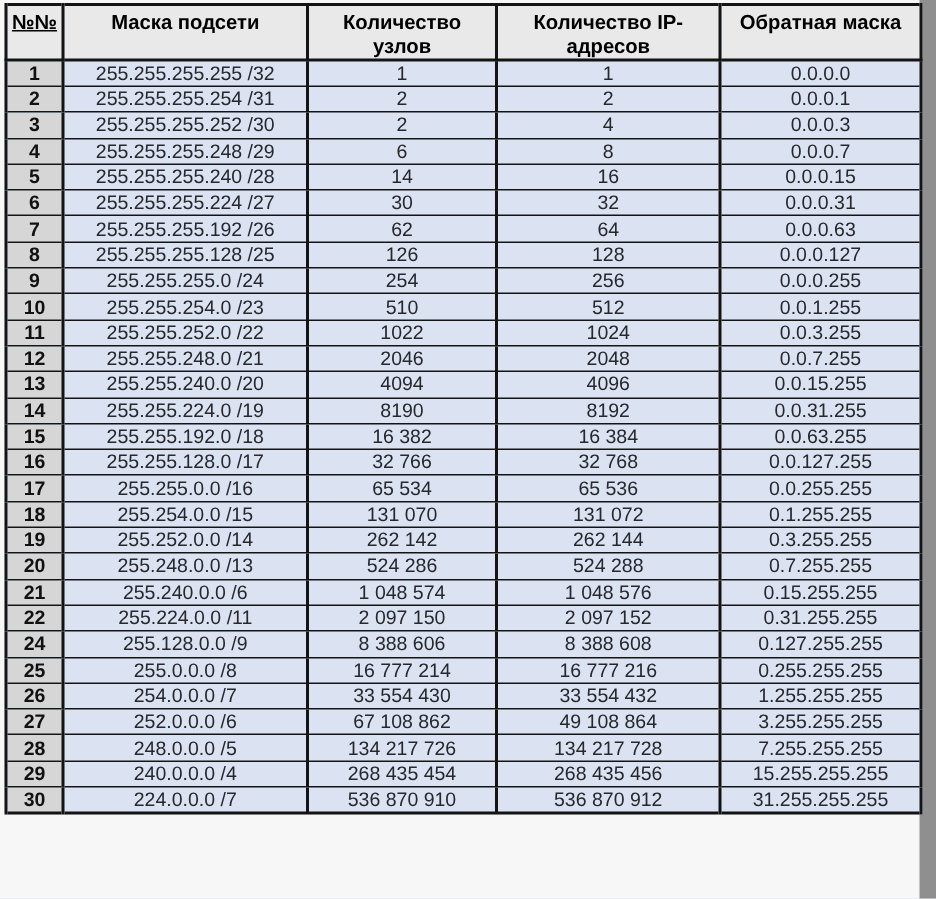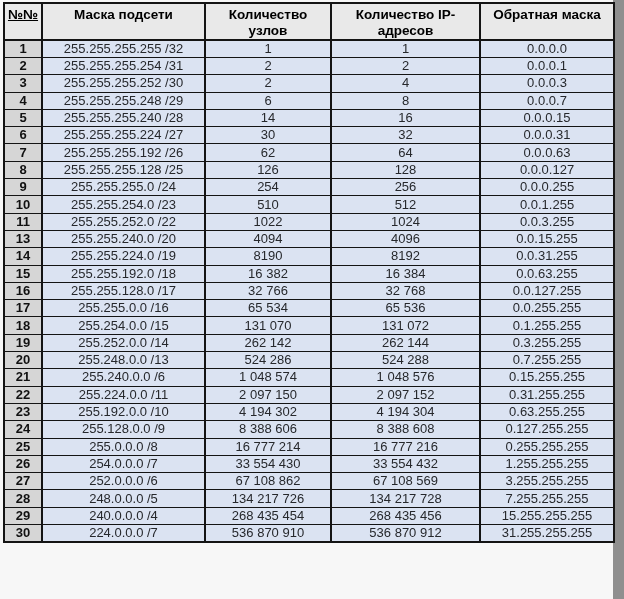--- a/index.html
+++ b/index.html
@@ -148,20 +148,27 @@
         <td class="data-col">0.0.1.255</td>
       </tr>
       <tr>
         <td class="num-col">11</td>
         <td class="data-col">255.255.252.0 /22</td>
         <td class="data-col">1022</td>
         <td class="data-col">1024</td>
         <td class="data-col">0.0.3.255</td>
       </tr>
       <tr>
+        <td class="num-col">12</td>
+        <td class="data-col">255.255.248.0 /21</td>
+        <td class="data-col">2046</td>
+        <td class="data-col">2048</td>
+        <td class="data-col">0.0.7.255</td>
+      </tr>
+      <tr>
         <td class="num-col">13</td>
         <td class="data-col">255.255.240.0 /20</td>
         <td class="data-col">4094</td>
         <td class="data-col">4096</td>
         <td class="data-col">0.0.15.255</td>
       </tr>
       <tr>
         <td class="num-col">14</td>
         <td class="data-col">255.255.224.0 /19</td>
         <td class="data-col">8190</td>
@@ -218,27 +225,20 @@
         <td class="data-col">0.15.255.255</td>
       </tr>
       <tr>
         <td class="num-col">22</td>
         <td class="data-col">255.224.0.0 /11</td>
         <td class="data-col">2 097 150</td>
         <td class="data-col">2 097 152</td>
         <td class="data-col">0.31.255.255</td>
       </tr>
       <tr>
-        <td class="num-col">23</td>
-        <td class="data-col">255.192.0.0 /10</td>
-        <td class="data-col">4 194 302</td>
-        <td class="data-col">4 194 304</td>
-        <td class="data-col">0.63.255.255</td>
-      </tr>
-      <tr>
         <td class="num-col">24</td>
         <td class="data-col">255.128.0.0 /9</td>
         <td class="data-col">8 388 606</td>
         <td class="data-col">8 388 608</td>
         <td class="data-col">0.127.255.255</td>
       </tr>
       <tr>
         <td class="num-col">25</td>
         <td class="data-col">255.0.0.0 /8</td>
         <td class="data-col">16 777 214</td>
@@ -249,21 +249,21 @@
         <td class="num-col">26</td>
         <td class="data-col">254.0.0.0 /7</td>
         <td class="data-col">33 554 430</td>
         <td class="data-col">33 554 432</td>
         <td class="data-col">1.255.255.255</td>
       </tr>
       <tr>
         <td class="num-col">27</td>
         <td class="data-col">252.0.0.0 /6</td>
         <td class="data-col">67 108 862</td>
-        <td class="data-col">67 108 569</td>
+        <td class="data-col">49 108 864</td>
         <td class="data-col">3.255.255.255</td>
       </tr>
       <tr>
         <td class="num-col">28</td>
         <td class="data-col">248.0.0.0 /5</td>
         <td class="data-col">134 217 726</td>
         <td class="data-col">134 217 728</td>
         <td class="data-col">7.255.255.255</td>
       </tr>
       <tr>

